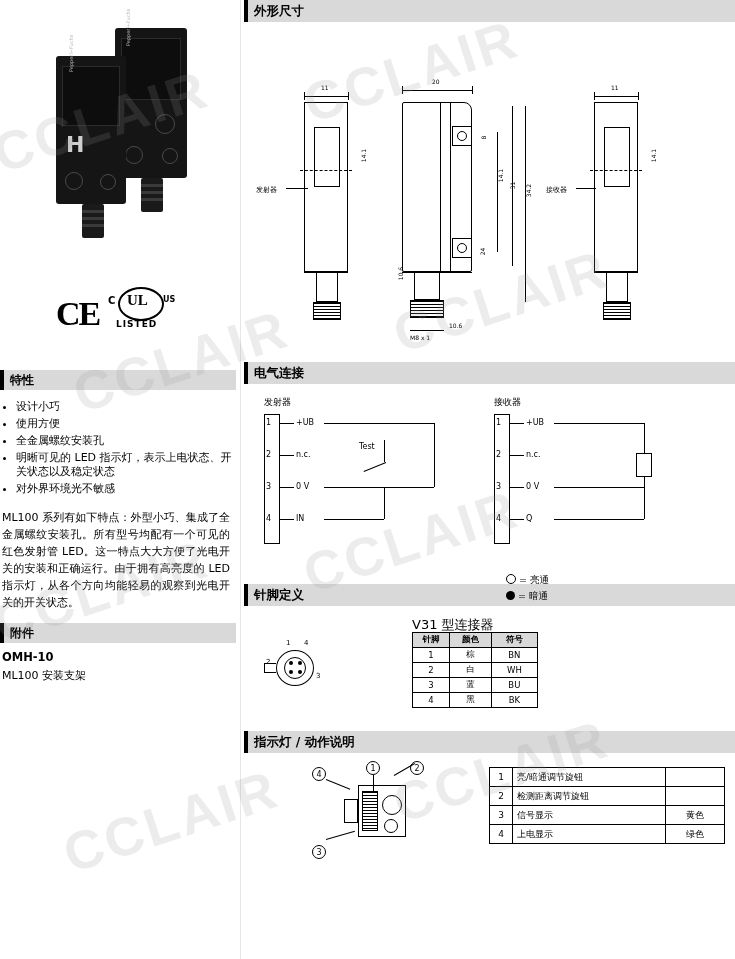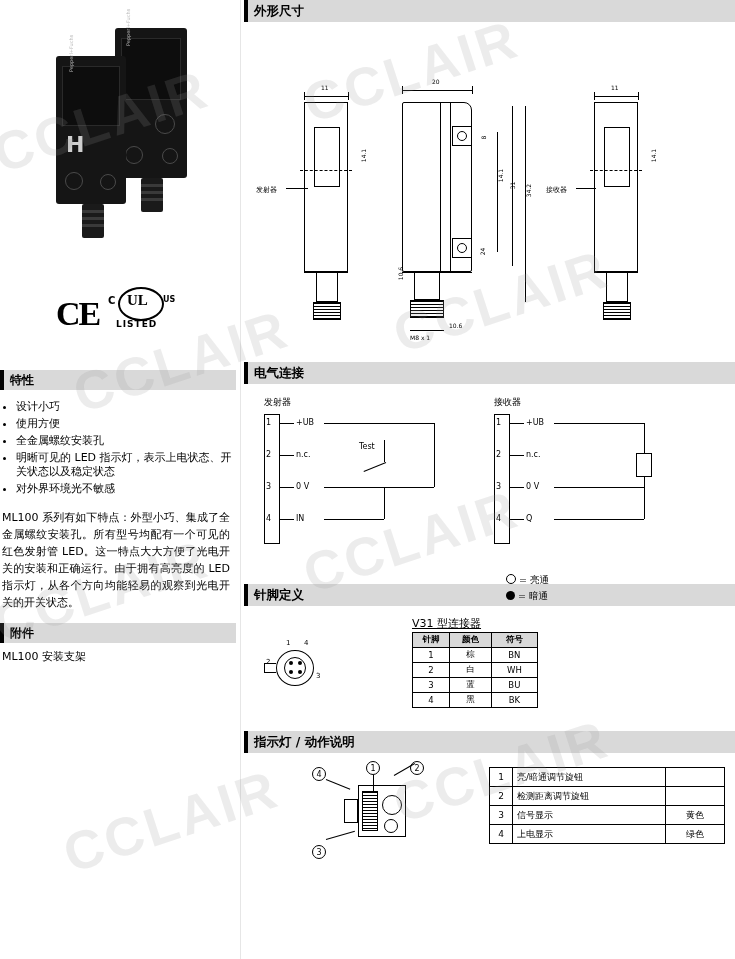--- a/index.html
+++ b/index.html
@@ -124,20 +124,21 @@
         <li>对外界环境光不敏感</li>
       </ul>
     </div>
 
     <div class="block">
       <div class="desc">ML100 系列有如下特点：外型小巧、集成了全金属螺纹安装孔。所有型号均配有一个可见的红色发射管 LED。这一特点大大方便了光电开关的安装和正确运行。由于拥有高亮度的 LED 指示灯，从各个方向均能轻易的观察到光电开关的开关状态。</div>
     </div>
 
     <div class="bar" style="margin-top:8px;">附件</div>
     <div class="block">
+      <div class="acc-title">OMH-10</div>
       <div>ML100 安装支架</div>
     </div>
   </div>
 
   <div class="right">
 
     <div class="bar r">外形尺寸</div>
 
     <div class="dwg" style="height:340px;">
 
@@ -255,21 +256,21 @@
         <div><span class="dotO"></span>
              <span>= 亮通</span></div>
         <div><span class="dotF"></span>
              <span>= 暗通</span></div>
       </div>
     </div>
 
     <div class="bar r">针脚定义</div>
 
     <div style="position:relative;height:125px;">
-      <div class="lbl" style="left:168px;top:10px;font-size:11px;text-decoration:underline;">V31 型连接器</div>
+      <div class="lbl" style="left:168px;top:10px;font-size:13px;">V31 型连接器</div>
 
       <div style="position:absolute;left:20px;top:40px;width:62px;height:44px;">
         <div style="position:absolute;left:12px;top:4px;width:38px;height:36px;border:1px solid #000;border-radius:50%;box-sizing:border-box;"></div>
         <div style="position:absolute;left:20px;top:11px;width:22px;height:22px;border:1px solid #000;border-radius:50%;box-sizing:border-box;"></div>
         <div style="position:absolute;left:0px;top:17px;width:12px;height:10px;border:1px solid #000;border-right:0;box-sizing:border-box;"></div>
         <div style="position:absolute;left:25px;top:15px;width:4px;height:4px;background:#000;border-radius:50%;"></div>
         <div style="position:absolute;left:34px;top:15px;width:4px;height:4px;background:#000;border-radius:50%;"></div>
         <div style="position:absolute;left:25px;top:24px;width:4px;height:4px;background:#000;border-radius:50%;"></div>
         <div style="position:absolute;left:34px;top:24px;width:4px;height:4px;background:#000;border-radius:50%;"></div>
         <div class="lbl" style="left:22px;top:-7px;">1</div>

